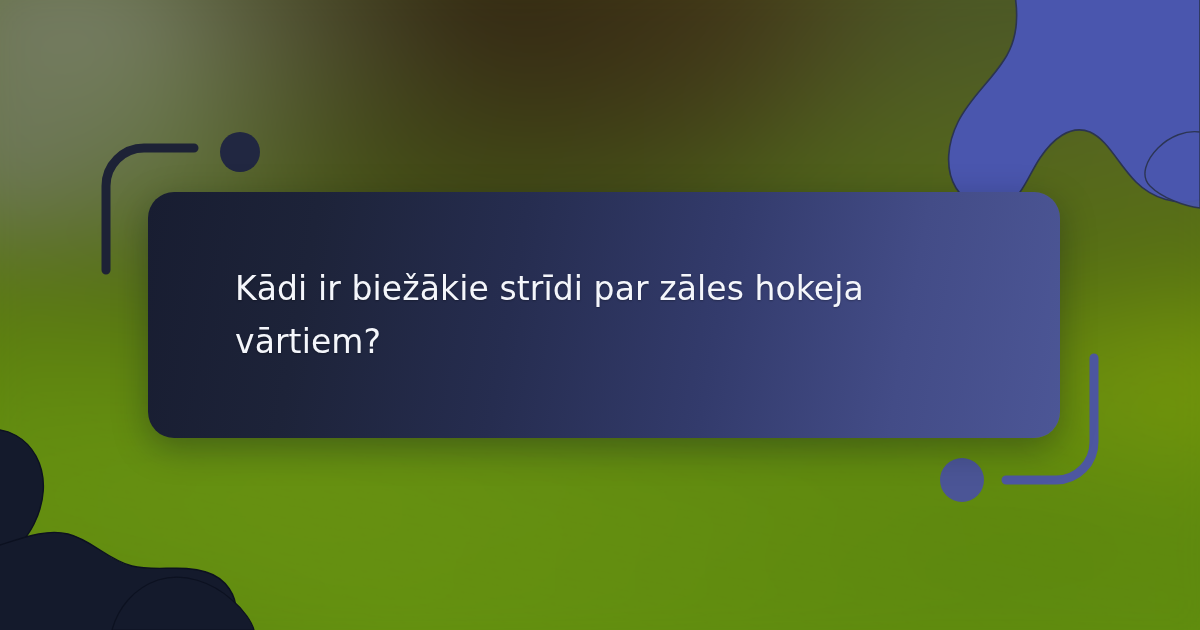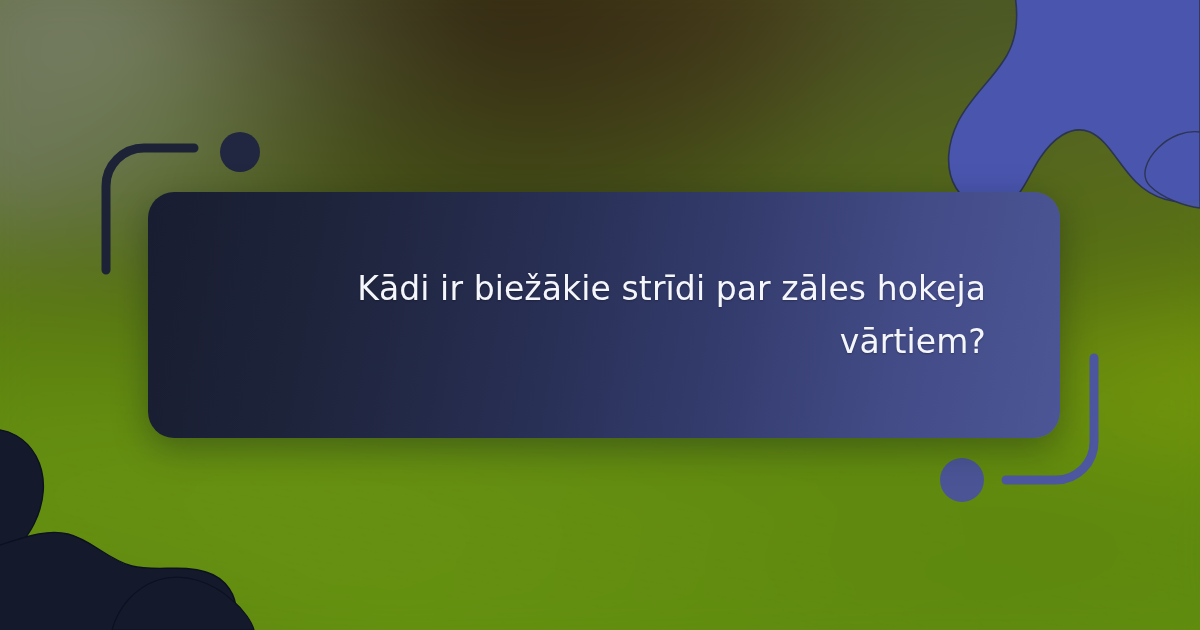--- a/index.html
+++ b/index.html
@@ -83,22 +83,22 @@
         #434c87 82%,
         #4c5696 100%);
     box-shadow: 0 10px 34px rgba(10,14,30,0.34);
     display: flex;
     align-items: center;
     justify-content: center;
     box-sizing: border-box;
     padding: 26px 74px;
   }
   .card-title {
-    margin: 0;
-    text-align: right;
+    margin: 13px;
+    text-align: left;
     color: #f4f6fb;
     font-size: 33px;
     line-height: 1.62;
     font-weight: 400;
     letter-spacing: 0.1px;
     text-shadow: 0 1px 2px rgba(0,0,0,0.28);
   }
 </style>
 </head>
 <body>

